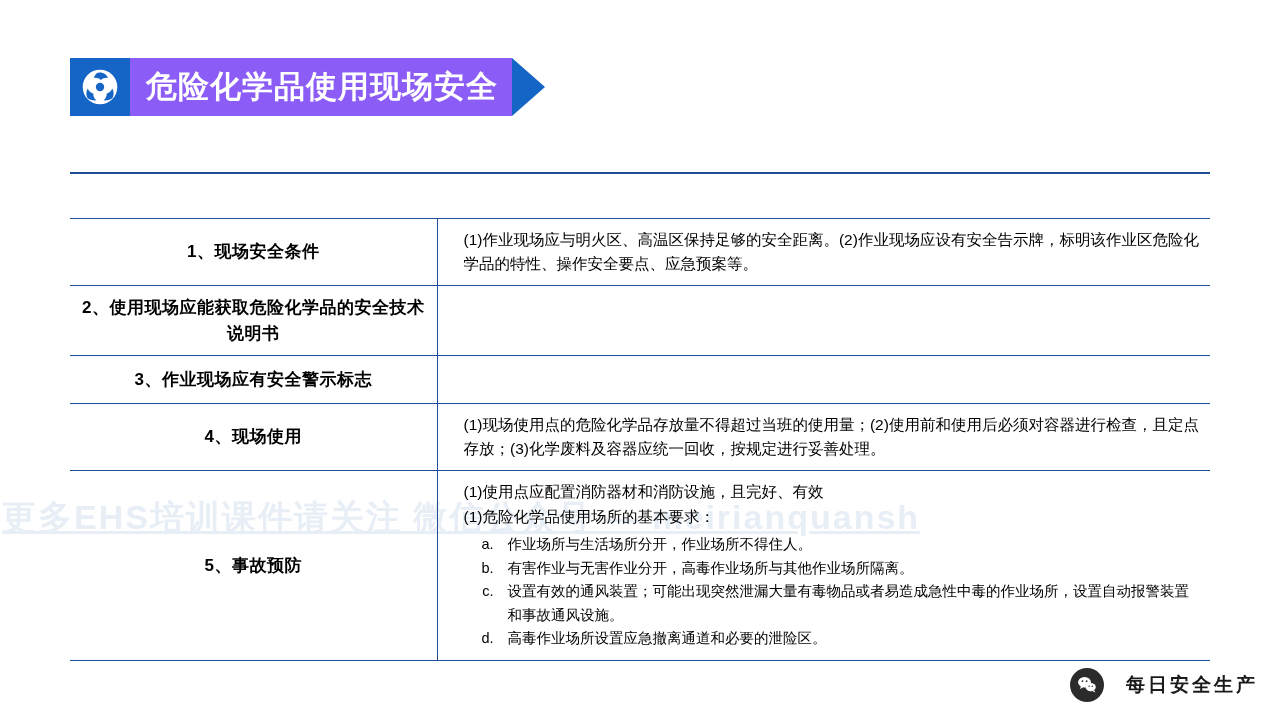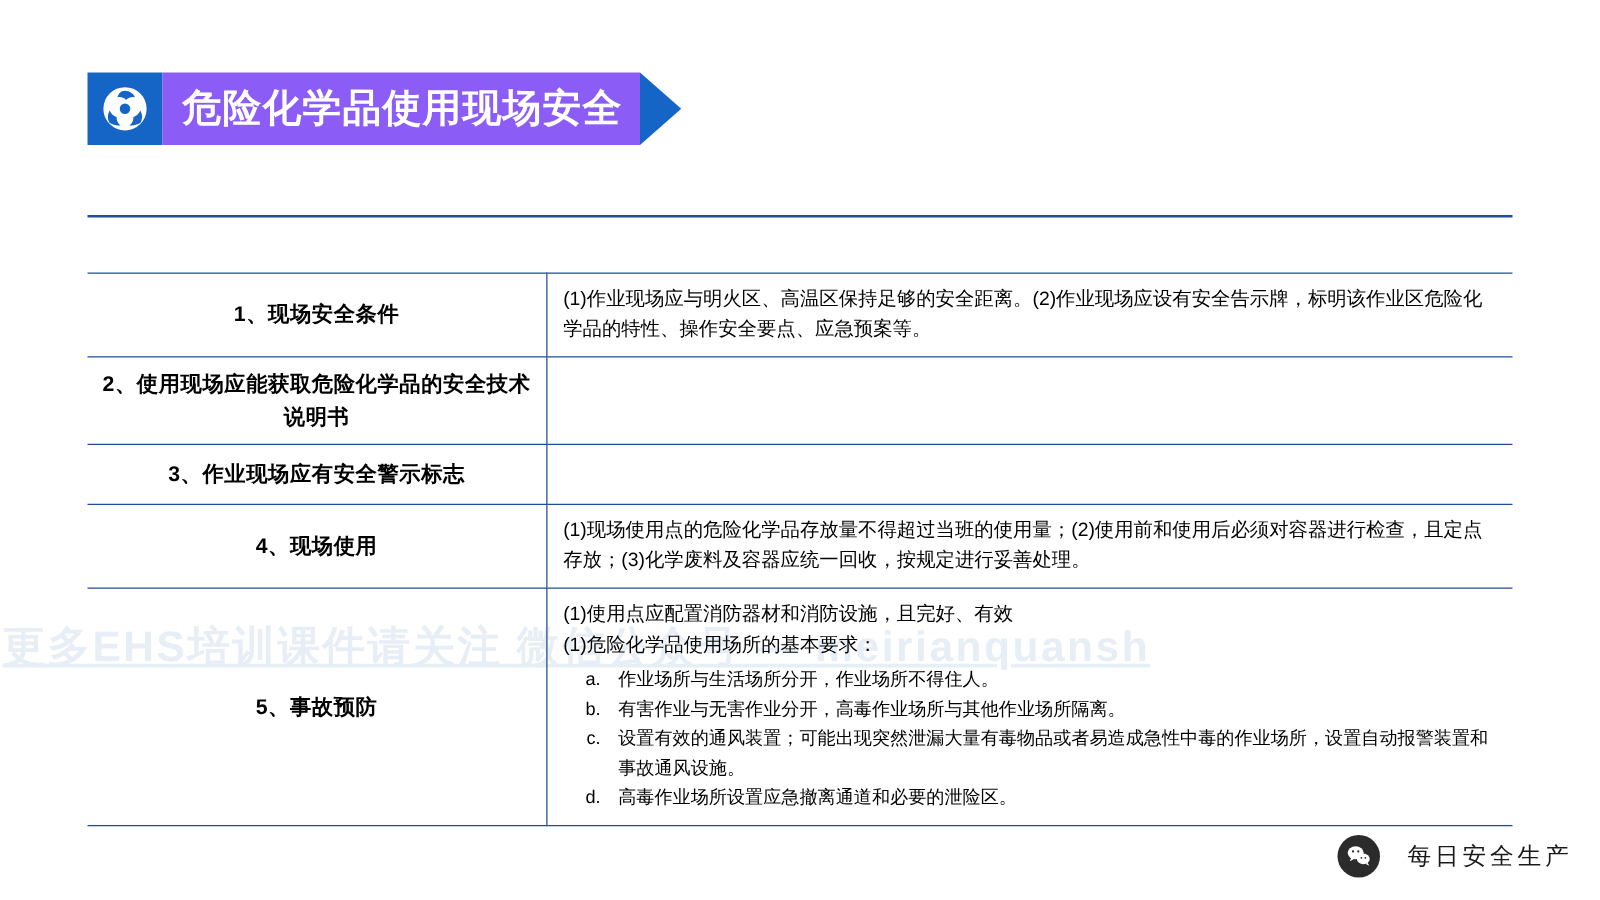--- a/index.html
+++ b/index.html
@@ -108,21 +108,21 @@
     font-weight: bold;
     color: #000000;
     border-right: 1.5px solid #1f4e96;
     line-height: 1.5;
     letter-spacing: 0.5px;
   }
   table.main tr td.cell-body {
     font-size: 15.5px;
     color: #000000;
     line-height: 1.55;
-    padding-left: 13px;
+    padding-left: 26px;
     padding-right: 10px;
     vertical-align: middle;
   }
   .body-para { margin: 0; }
   .body-para + .body-para { margin-top: 1px; }
   ol.sublist {
     margin: 4px 0 0 0;
     padding-left: 34px;
     list-style: lower-alpha;
     font-size: 14.5px;
@@ -132,20 +132,21 @@
   .empty-body { height: 48px; }
 
   
   .footer-logo {
     position: absolute;
     right: 22px;
     bottom: 18px;
     display: flex;
     align-items: center;
     gap: 22px;
+    font-weight: bold;
   }
   .footer-mark {
     width: 34px; height: 34px;
     border-radius: 50%;
     background: #2b2b2b;
     display: flex;
     align-items: center;
     justify-content: center;
   }
   .footer-text {

